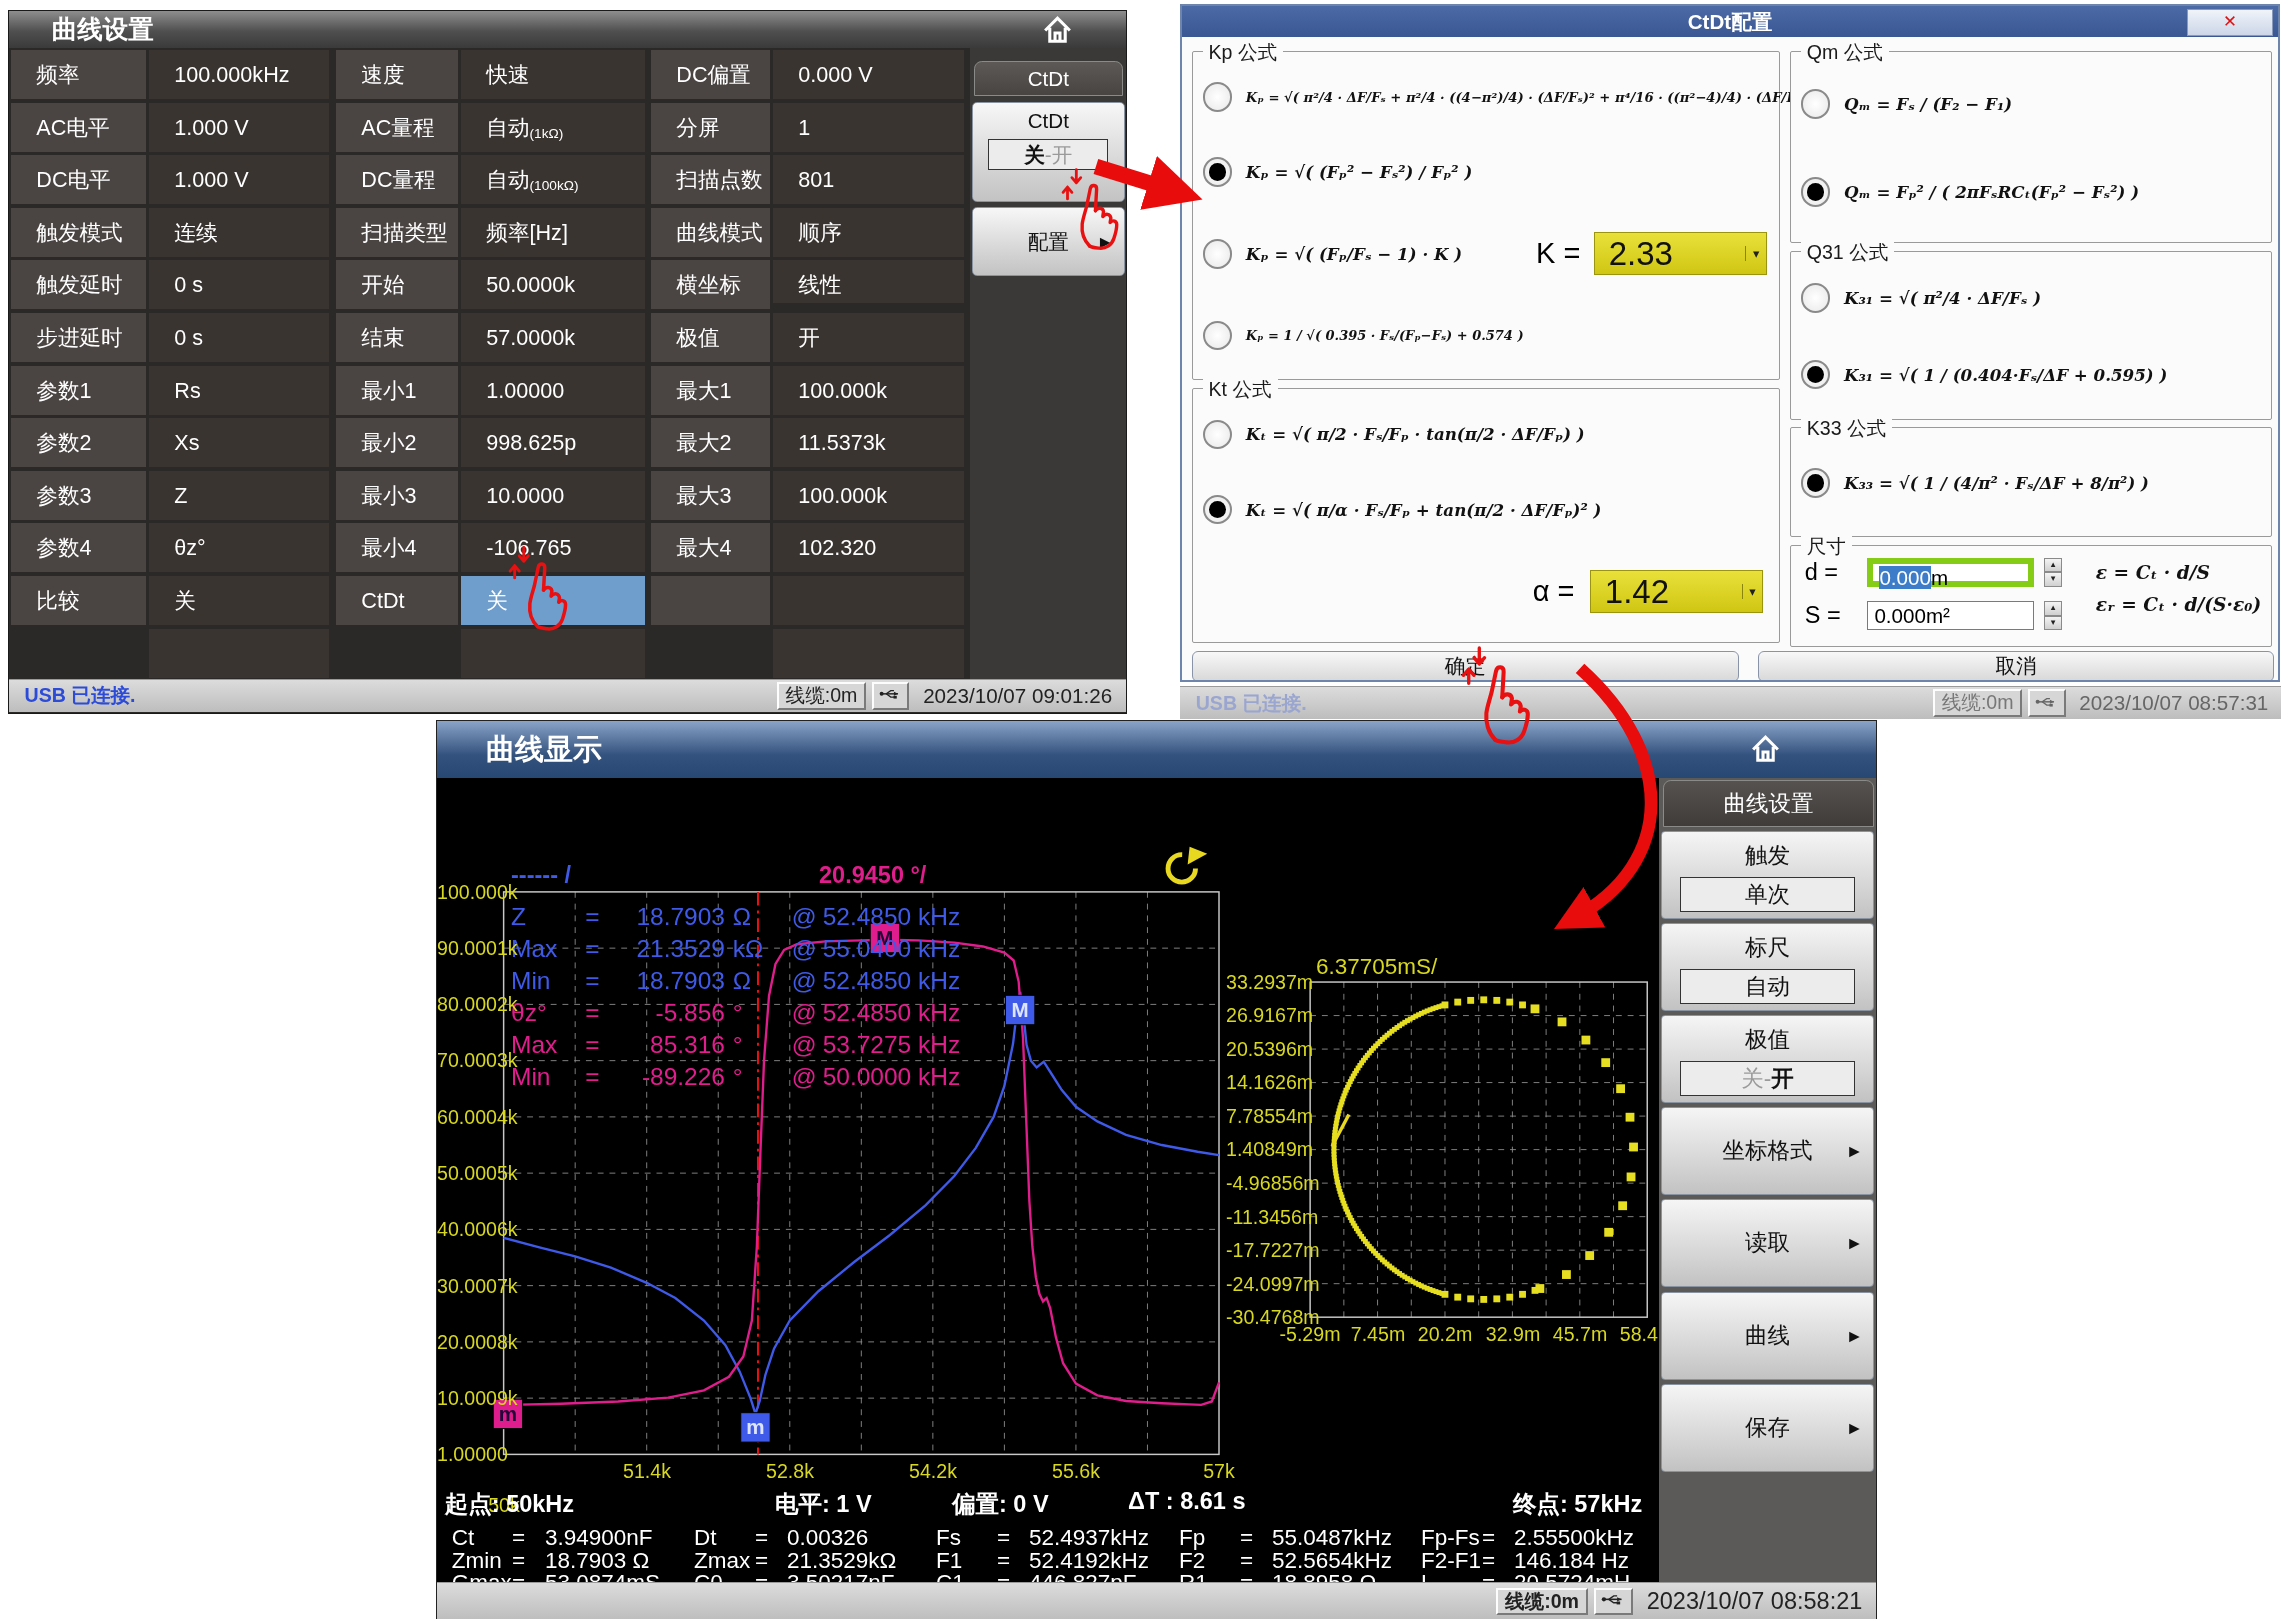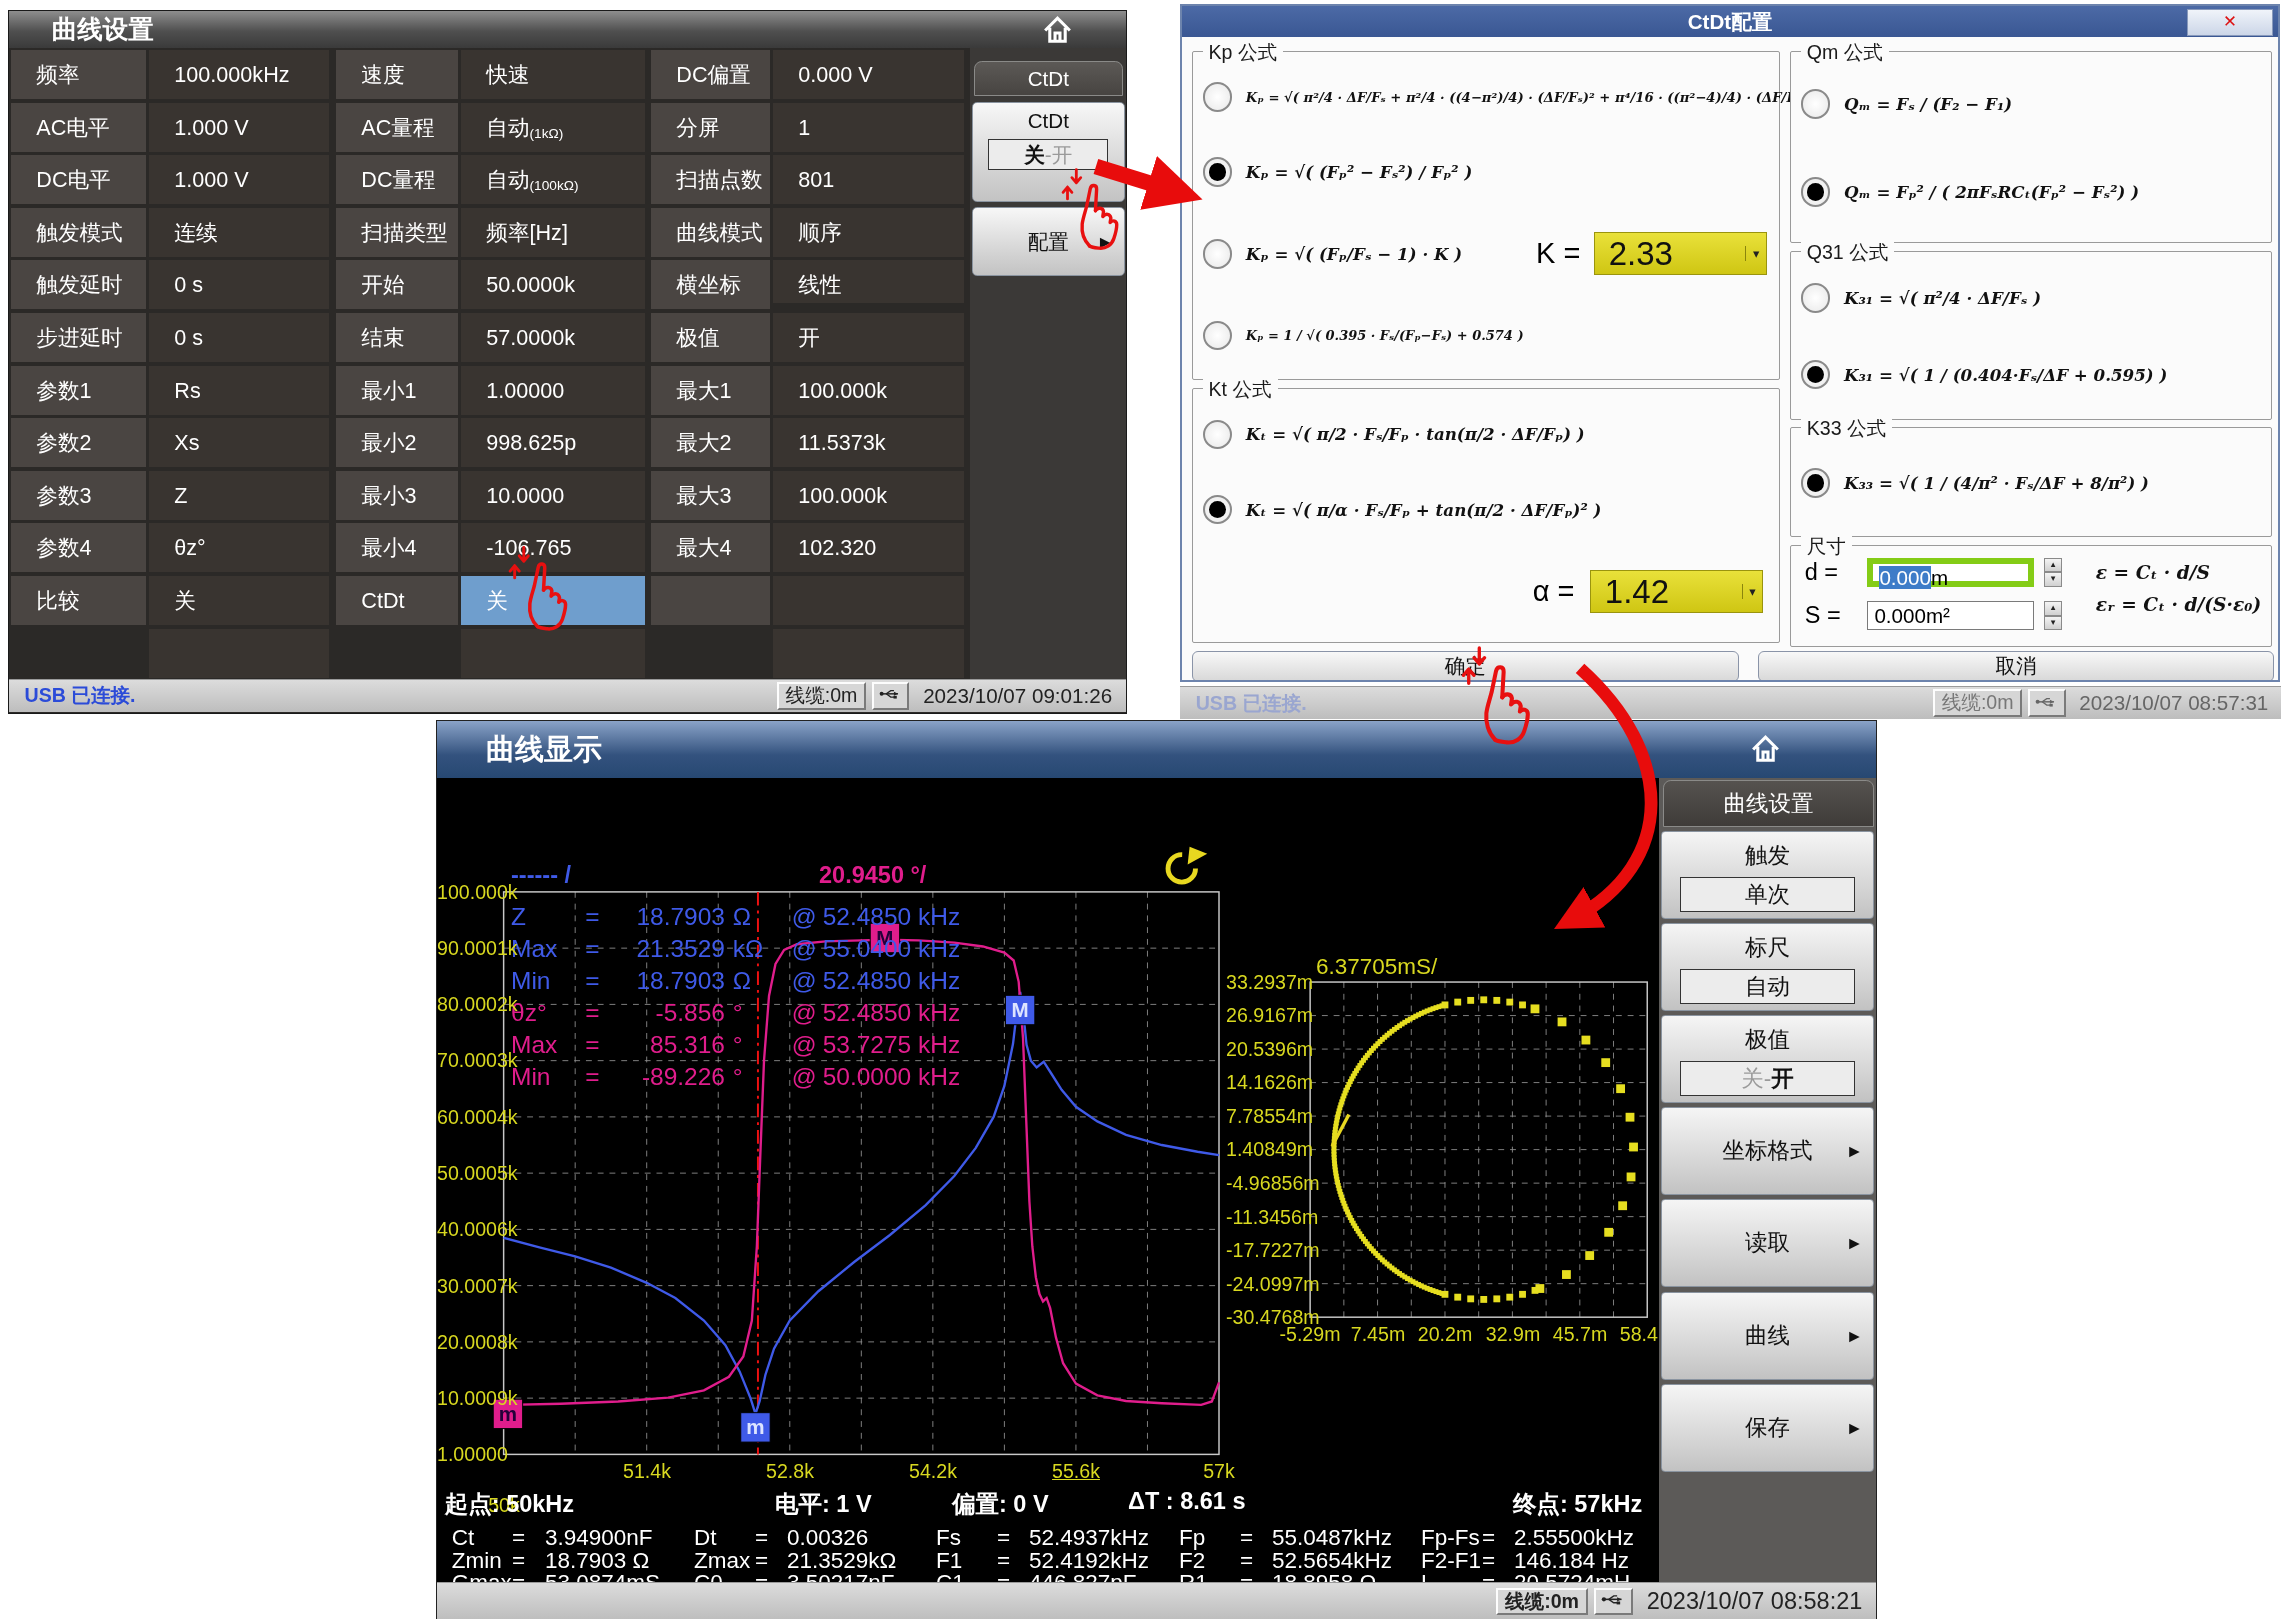--- a/index.html
+++ b/index.html
@@ -596,21 +596,21 @@
         <div class="ylab" style="left: 0px; top: 508px;">30.0007k</div>
         <div class="ylab" style="left: 0px; top: 564px;">20.0008k</div>
         <div class="ylab" style="left: 0px; top: 620px;">10.0009k</div>
         <div class="ylab" style="left: 0px; top: 676px;">1.00000</div>
       </div>
       <div id="xlabs">
         <div class="xlab" style="left: 67px; top: 716px;">50k</div>
         <div class="xlab" style="left: 210px; top: 682px;">51.4k</div>
         <div class="xlab" style="left: 353px; top: 682px;">52.8k</div>
         <div class="xlab" style="left: 496px; top: 682px;">54.2k</div>
-        <div class="xlab" style="left: 639px; top: 682px; text-decoration: underline;">55.6k</div>
+        <div class="xlab" style="left: 639px; top: 682px;">55.6k</div>
         <div class="xlab" style="left: 782px; top: 682px;">57k</div>
       </div>
     <span id="circle-title">6.37705mS/</span>
     <div id="cylabs">
         <div class="cylab" style="left: 789px; top: 204px;">33.2937m</div>
         <div class="cylab" style="left: 789px; top: 237px;">26.9167m</div>
         <div class="cylab" style="left: 789px; top: 271px;">20.5396m</div>
         <div class="cylab" style="left: 789px; top: 304px;">14.1626m</div>
         <div class="cylab" style="left: 789px; top: 338px;">7.78554m</div>
         <div class="cylab" style="left: 789px; top: 371px;">1.40849m</div>

